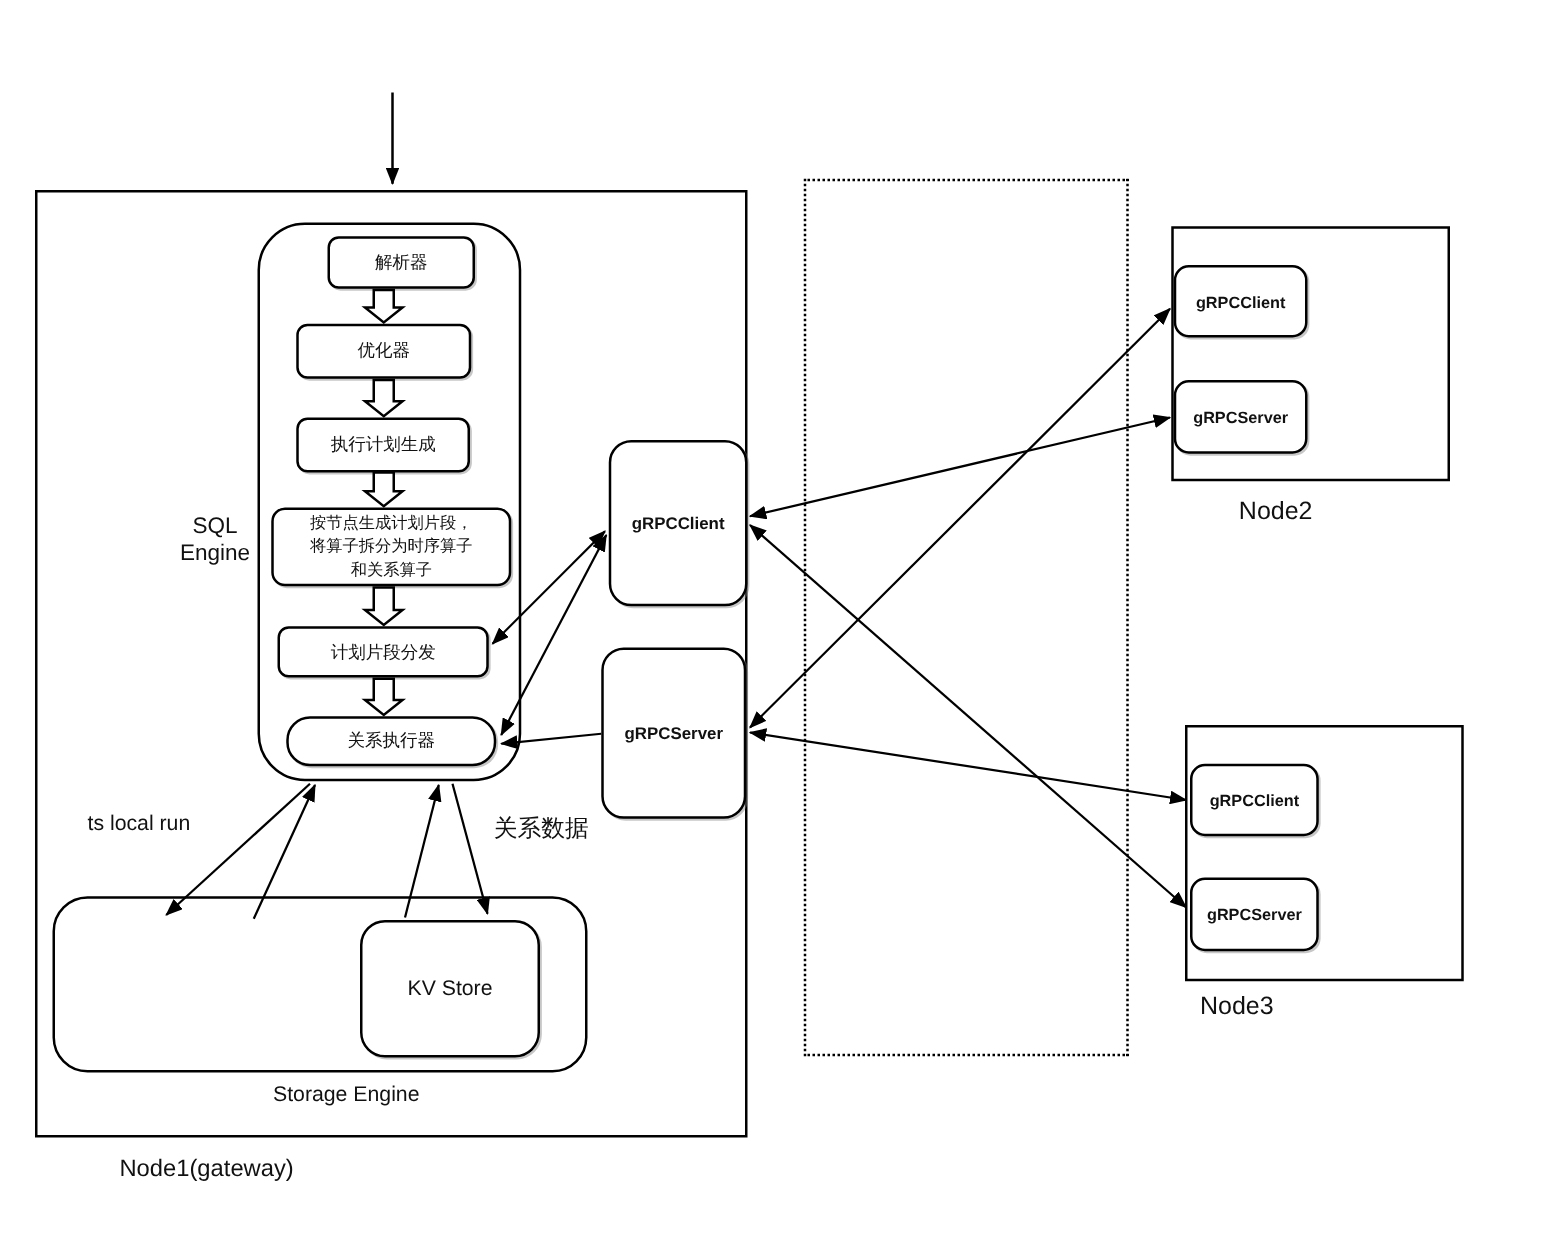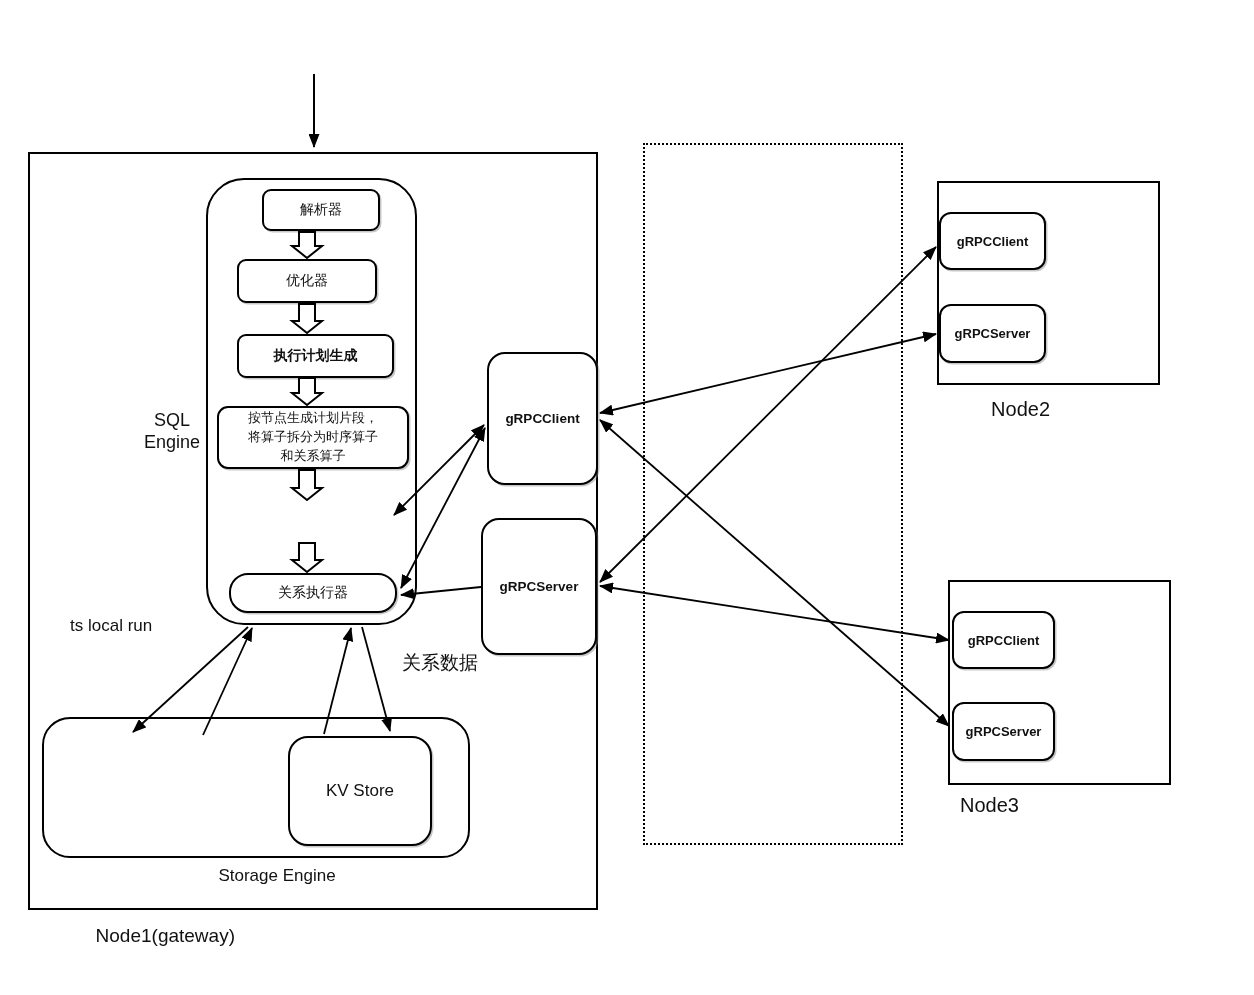--- a/index.html
+++ b/index.html
@@ -37,51 +37,54 @@
     <span><span>SQL</span><br>
     <span>Engine</span></span>
   </div>
 
   <div class="abs box ztop" style="left:239px;top:189px;width:118px;height:42px;border-radius:9px;font-size:14px;margin-left:23px;">
     <span>解析器</span>
   </div>
   <div class="abs box ztop" style="left:237px;top:259px;width:140px;height:44px;border-radius:9px;font-size:14px;">
     <span>优化器</span>
   </div>
-  <div class="abs box ztop" style="left:237px;top:334px;width:157px;height:44px;border-radius:9px;font-size:14px;font-weight:bold;">
+  <div class="abs box ztop" style="left:237px;top:334px;width:139px;height:44px;border-radius:9px;font-size:14px;">
     <span>执行计划生成</span>
   </div>
   <div class="abs box ztop" style="left:217px;top:406px;width:192px;height:63px;border-radius:11px;font-size:13px;line-height:1.45;">
     <span><span>按节点生成计划片段，</span><br>
     <span>将算子拆分为时序算子</span><br>
     <span>和关系算子</span></span>
+  </div>
+  <div class="abs box ztop" style="left:222px;top:501px;width:169px;height:41px;border-radius:9px;font-size:14px;">
+    <span>计划片段分发</span>
   </div>
   <div class="abs box ztop" style="left:229px;top:573px;width:168px;height:40px;border-radius:19px;font-size:14px;">
     <span>关系执行器</span>
   </div>
 
   <div class="abs box ztop" style="left:487px;top:352px;width:111px;height:133px;border-width:2.2px;border-radius:18px;font-size:13.5px;font-weight:bold;">
     <span>gRPCClient</span>
   </div>
   <div class="abs box ztop" style="left:481px;top:518px;width:116px;height:137px;border-width:2.2px;border-radius:18px;font-size:13.5px;font-weight:bold;">
     <span>gRPCServer</span>
   </div>
 
   <div class="abs container zlow" style="left:42px;top:717px;width:428px;height:141px;border-width:2.4px;border-radius:28px;"></div>
   <div class="abs box ztop" style="left:288px;top:736px;width:144px;height:110px;border-radius:20px;font-size:17px;">
     <span>KV Store</span>
   </div>
   <div class="abs label" style="left:197px;top:864px;width:160px;height:24px;font-size:17px;">
     <span>Storage Engine</span>
   </div>
 
-  <div class="abs label" style="left:70px;top:615px;width:110px;height:22px;font-size:17px;justify-content:flex-start;">
+  <div class="abs label" style="left:70px;top:648px;width:110px;height:22px;font-size:17px;justify-content:flex-start;">
     <span>ts local run</span>
   </div>
-  <div class="abs label" style="left:395px;top:650px;width:90px;height:26px;font-size:19px;justify-content:center;">
+  <div class="abs label" style="left:395px;top:650px;width:90px;height:26px;font-size:19px;justify-content:flex-start;">
     <span>关系数据</span>
   </div>
 
   <div class="abs zlow" style="left:643px;top:143px;width:260px;height:702px;border:2px dotted #000;"></div>
 
   <div class="abs container zlow" style="left:937px;top:181px;width:223px;height:204px;"></div>
   <div class="abs box ztop" style="left:939px;top:212px;width:107px;height:58px;border-radius:12px;font-size:13px;font-weight:bold;">
     <span>gRPCClient</span>
   </div>
   <div class="abs box ztop" style="left:939px;top:304px;width:107px;height:59px;border-radius:12px;font-size:13px;font-weight:bold;">

